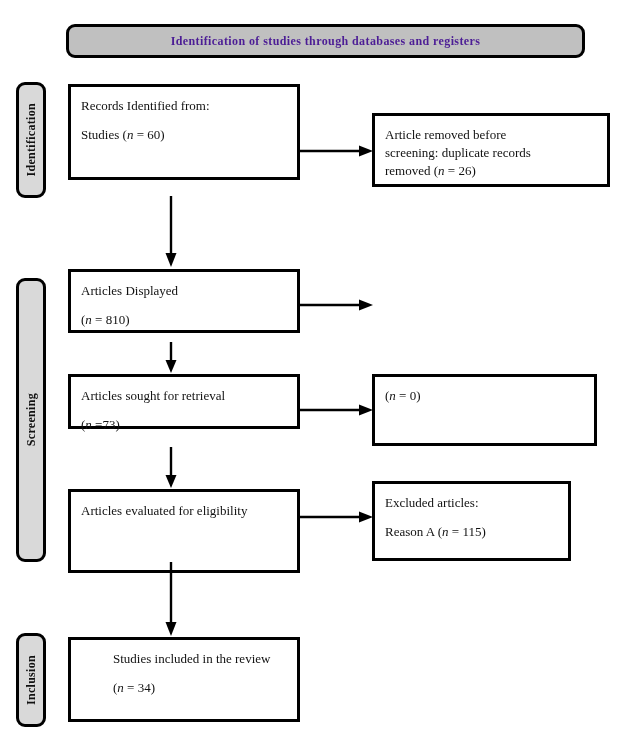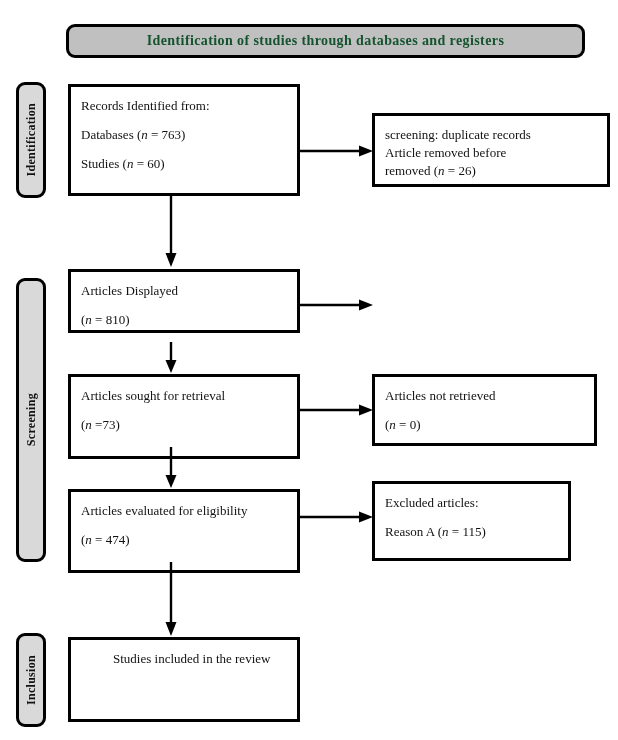--- a/index.html
+++ b/index.html
@@ -26,23 +26,23 @@
     height: 34px;
     background: #c0c0c0;
     border: 3px solid #000000;
     border-radius: 9px;
     box-sizing: border-box;
     display: flex;
     align-items: center;
     justify-content: center;
   }
   .banner-text {
-    font-size: 14px;
+    font-size: 12px;
     font-weight: bold;
-    color: #14532d;
+    color: #4c1d95;
     letter-spacing: 0.4px;
     white-space: nowrap;
   }
 
   
   .stage-tab {
     position: absolute;
     left: 16px;
     width: 30px;
     background: #d9d9d9;
@@ -78,23 +78,23 @@
     font-size: 13px;
     color: #111111;
     line-height: 1.15;
     white-space: nowrap;
   }
   .flowbox .line + .line { margin-top: 14px; }
   .flowbox.tight .line + .line { margin-top: 3px; }
   .flowbox .it { font-style: italic; }
 
   
-  #box-records      { left: 68px; top: 84px;  width: 232px; height: 112px; }
+  #box-records      { left: 68px; top: 84px;  width: 232px; height: 96px; }
   #box-displayed    { left: 68px; top: 269px; width: 232px; height: 64px;  }
-  #box-sought       { left: 68px; top: 374px; width: 232px; height: 85px;  }
+  #box-sought       { left: 68px; top: 374px; width: 232px; height: 55px;  }
   #box-evaluated    { left: 68px; top: 489px; width: 232px; height: 84px;  }
   #box-included     { left: 68px; top: 637px; width: 232px; height: 85px; padding-left: 42px;  }
 
   
   #box-removed      { left: 372px; top: 113px; width: 238px; height: 74px; }
   #box-excluded1    { left: 372px; top: 269px; width: 225px; height: 72px; }
   #box-notretrieved { left: 372px; top: 374px; width: 225px; height: 72px; }
   #box-excluded2    { left: 372px; top: 481px; width: 199px; height: 80px; }
 
   
@@ -117,58 +117,56 @@
   </div>
   <div class="stage-tab" id="stage-screening">
     <span class="stage-label">Screening</span>
   </div>
   <div class="stage-tab" id="stage-inclusion">
     <span class="stage-label">Inclusion</span>
   </div>
 
   <div class="flowbox" id="box-records">
     <div class="line">Records Identified from:</div>
-    <div class="line"><span>Databases (</span><span class="it">n</span><span> = 763)</span></div>
     <div class="line"><span>Studies (</span><span class="it">n</span><span> = 60)</span></div>
   </div>
 
   <div class="flowbox tight" id="box-removed">
+    <div class="line">Article removed before</div>
     <div class="line">screening: duplicate records</div>
-    <div class="line">Article removed before</div>
     <div class="line"><span>removed (</span><span class="it">n</span><span> = 26)</span></div>
   </div>
 
   <div class="flowbox" id="box-displayed">
     <div class="line">Articles Displayed</div>
     <div class="line"><span>(</span><span class="it">n</span><span> = 810)</span></div>
   </div>
 
 
   <div class="flowbox" id="box-sought">
     <div class="line">Articles sought for retrieval</div>
     <div class="line"><span>(</span><span class="it">n</span><span> =73)</span></div>
   </div>
 
   <div class="flowbox" id="box-notretrieved">
-    <div class="line">Articles not retrieved</div>
     <div class="line"><span>(</span><span class="it">n</span><span> = 0)</span></div>
   </div>
 
   <div class="flowbox" id="box-evaluated">
     <div class="line">Articles evaluated for eligibility</div>
-    <div class="line"><span>(</span><span class="it">n</span><span> = 474)</span></div>
   </div>
 
   <div class="flowbox" id="box-excluded2">
     <div class="line">Excluded  articles:</div>
     <div class="line"><span>Reason A (</span><span class="it">n</span><span> = 115)</span></div>
   </div>
 
   <div class="flowbox" id="box-included">
     <div class="line">Studies included in the review</div>
+    <div class="line"><span>(</span><span class="it">n</span><span> = 34)</span></div>
   </div>
 
   <div class="arrow-v" style="left:163px; top:196px;">
     <svg width="16" height="72" viewBox="0 0 16 72">
       <line x1="8" y1="0" x2="8" y2="60" stroke="#000000" stroke-width="2.4"></line>
       <polygon points="8,71 2.5,57 13.5,57" fill="#000000"></polygon>
     </svg>
   </div>
 
   <div class="arrow-v" style="left:163px; top:342px;">

